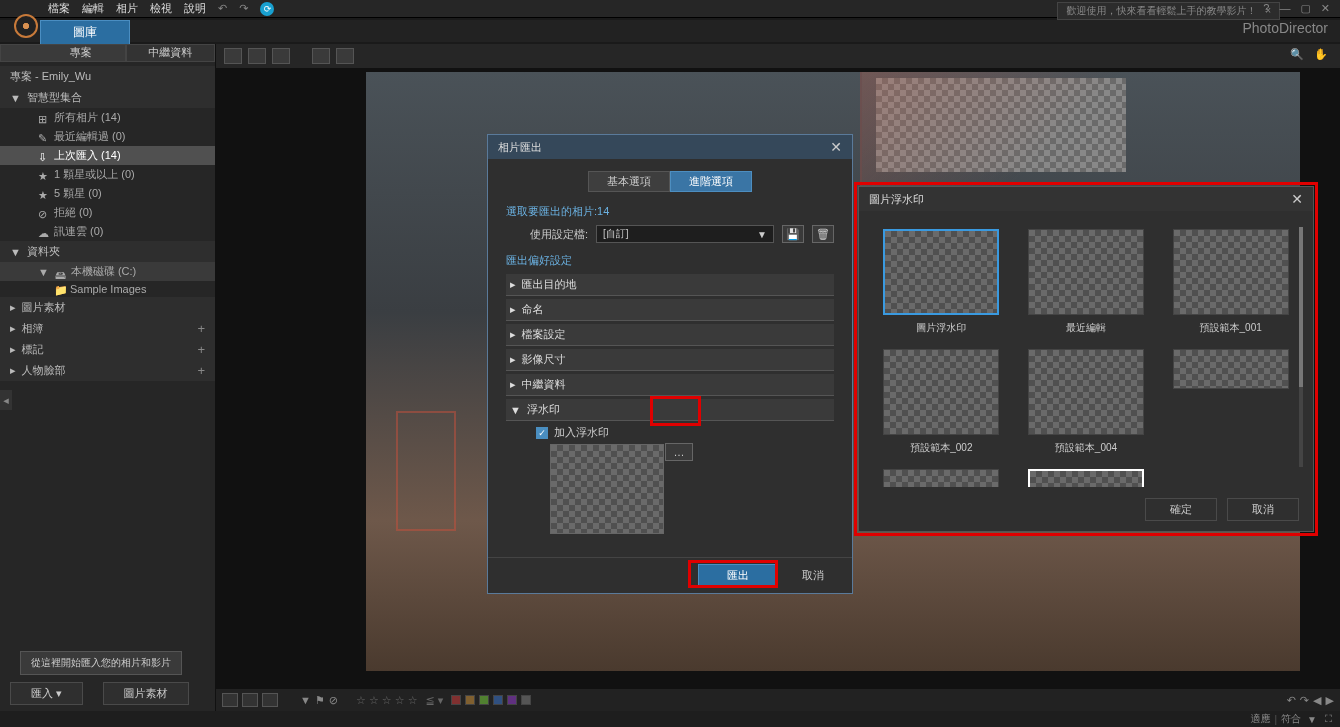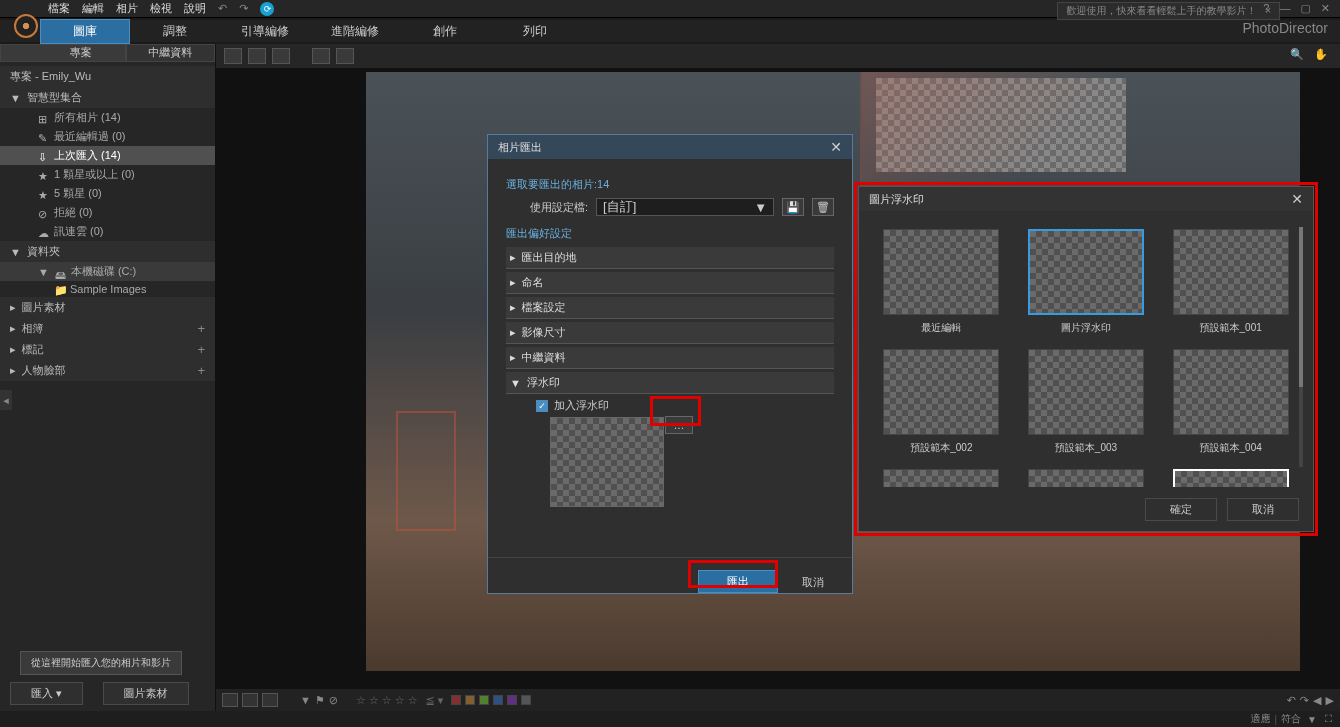--- a/index.html
+++ b/index.html
@@ -7,21 +7,21 @@
 
 
 .menubar { height:18px; display:flex; align-items:center; gap:12px; padding-left:48px; background:#262626; border-bottom:1px solid #000; }
 .menubar span { color:#ddd; font-size:11px; }
 .app-logo { position:absolute; left:14px; top:14px; width:24px; height:24px; border:2px solid #c87a3a; border-radius:50%; background:radial-gradient(circle,#d89050 20%,#222 25%); }
 .welcome-banner { position:absolute; right:60px; top:2px; font-size:10px; color:#888; background:#2c2c2c; padding:1px 8px; border:1px solid #444;}
 .win-ctrl { position:absolute; right:10px; top:2px; display:flex; gap:10px; color:#888; font-size:11px;}
 .title-brand { position:absolute; right:12px; top:20px; color:#888; font-size:14px;}
 
 
-.tabs-row { height:22px; display:flex; align-items:center; background:#222; margin-top:2px;}
+.tabs-row { height:22px; display:flex; align-items:flex-start; background:#222; margin-top:2px;flex-direction:column;}
 .main-tab { width:90px; text-align:center; color:#ccc; font-size:12px; padding:3px 0;}
 .main-tab.active { background:#2b6ea1; border:1px solid #4a8ec2; color:#fff;}
 
 
 .left-panel { position:absolute; left:0; top:44px; width:216px; bottom:16px; background:#262626; border-right:1px solid #111;}
 .sub-tabs { display:flex; height:18px;}
 .sub-tab { flex:1; text-align:center; font-size:11px; background:#333; border:1px solid #444; color:#ccc;}
 .sub-tab.active { background:#3a3a3a;padding-left:36px;}
 .tree { padding:4px 0;}
 .tree-hdr { padding:3px 10px; color:#bbb; font-size:11px; background:#2e2e2e; display:flex; align-items:center; gap:6px;}
@@ -54,30 +54,30 @@
 .dialog { position:absolute; left:487px; top:134px; width:366px; height:460px; background:#2f2f2f; border:1px solid #5a7a9a; display:flex; flex-direction:column;}
 .dlg-title { background:#35485a; height:24px; display:flex; align-items:center; padding:0 10px; color:#ddd; font-size:11px;}
 .dlg-close { margin-left:auto; color:#ccc; font-size:14px; cursor:pointer;}
 .dlg-body { flex:1; padding:12px 18px; overflow:auto;}
 .tab-pills { display:flex; justify-content:center; gap:0; margin-bottom:12px;}
 .pill { padding:2px 18px; background:#3e3e3e; border:1px solid #555; color:#ccc; font-size:11px;}
 .pill.active { background:#3a75a5; border-color:#4d8ec0; color:#fff;}
 .row-label { color:#6ab0e0; font-size:11px; margin:6px 0;}
 .settings-row { display:flex; align-items:center; gap:8px; padding-left:24px;}
 .settings-row label{ color:#ccc; font-size:11px;}
-.combo { flex:1; background:#1e1e1e; border:1px solid #555; height:18px; color:#ccc; padding:0 6px; font-size:13px; display:flex; align-items:center; justify-content:space-between;}
+.combo { flex:1; background:#1e1e1e; border:1px solid #555; height:18px; color:#ccc; padding:0 6px; font-size:10px; display:flex; align-items:center; justify-content:space-between;}
 .icon-btn { width:22px; height:18px; background:#3a3a3a; border:1px solid #666; display:flex;align-items:center;justify-content:center;color:#ccc;font-size:11px;}
 .section-header { display:flex; align-items:center; gap:6px; color:#ddd; font-size:11px; padding:3px 4px; background:#3a3a3a; margin-top:3px; border-bottom:1px solid #555;}
 .chk-row { padding:4px 0 4px 30px; color:#ccc; font-size:11px; display:flex; align-items:center; gap:6px;}
 .chk { width:12px;height:12px; background:#4a8ec0; display:inline-flex;align-items:center;justify-content:center;color:#fff;font-size:9px;}
 .wm-preview { margin-left:44px; width:114px; height:90px; 
   background:repeating-conic-gradient(#505050 0 25%, #6a6a6a 0 50%) 0 0/12px 12px; border:1px solid #666; position:relative;}
 .ellipsis-btn { position:absolute; top:-2px; right:-30px; width:28px; height:18px; background:#3a3a3a; border:1px solid #666; display:flex;align-items:center;justify-content:center;color:#ccc;}
 .red-box-1 { position:absolute; border:3px solid #e00000; pointer-events:none;}
-.dlg-footer { height:36px; display:flex; align-items:flex-end; justify-content:flex-end; gap:12px; padding:0 16px; background:#2f2f2f; border-top:1px solid #444;}
+.dlg-footer { height:36px; display:flex; align-items:center; justify-content:flex-end; gap:12px; padding:0 16px; background:#2f2f2f; border-top:1px solid #444;}
 .btn-primary { background:#2b6ea1; border:1px solid #4a8ec2; color:#fff; padding:3px 28px; font-size:11px;}
 .btn-secondary { color:#ccc; padding:3px 12px; font-size:11px;}
 
 
 .wm-dialog { position:absolute; left:858px; top:186px; width:456px; height:346px; background:#2f2f2f; border:1px solid #555;}
 .wm-grid { display:grid; grid-template-columns:repeat(3, 1fr); gap:14px 20px; padding:18px 20px 0 20px; max-height:276px; overflow:hidden;}
 .wm-cell { display:flex; flex-direction:column; align-items:center; gap:6px;}
 .wm-thumb { width:116px; height:86px; background:repeating-conic-gradient(#505050 0 25%, #6a6a6a 0 50%) 0 0/12px 12px; border:1px solid #444;}
 .wm-thumb.sel { border:2px solid #3a9ae0;}
 .wm-thumb.half { height:40px;}
@@ -224,20 +224,24 @@
   <span style="margin-left:6px">▼</span>
   <span style="margin-left:8px">⛶</span>
 </div>
 
 <div class="dialog">
   <div class="dlg-title">
     <span>相片匯出</span>
     <span class="dlg-close">✕</span>
   </div>
   <div class="dlg-body">
+    <div class="tab-pills">
+      <div class="pill">基本選項</div>
+      <div class="pill active">進階選項</div>
+    </div>
     <div class="row-label">選取要匯出的相片:14</div>
     <div class="settings-row">
       <label>使用設定檔:</label>
       <div class="combo">
           <span>[自訂]</span>
           <span>▼</span>
         </div>
       <div class="icon-btn">💾</div>
       <div class="icon-btn">🗑</div>
     </div>
@@ -266,38 +270,34 @@
 <div class="red-box-1" style="left:688px; top:560px; width:90px; height:28px;"></div>
 <div class="red-box-1" style="left:854px; top:182px; width:464px; height:354px;"></div>
 
 <div class="wm-dialog">
   <div class="dlg-title" style="background:#333">
     <span>圖片浮水印</span>
     <span class="dlg-close">✕</span>
   </div>
   <div class="wm-grid">
     <div class="wm-cell">
+        <div class="wm-thumb sel"></div>
+        <span class="wm-label">圖片浮水印</span>
+      </div>
+    <div class="wm-cell">
         <div class="wm-thumb"></div>
         <span class="wm-label">最近編輯</span>
       </div>
     <div class="wm-cell">
-        <div class="wm-thumb sel"></div>
-        <span class="wm-label">圖片浮水印</span>
-      </div>
-    <div class="wm-cell">
         <div class="wm-thumb"></div>
         <span class="wm-label">預設範本_001</span>
       </div>
     <div class="wm-cell">
         <div class="wm-thumb"></div>
         <span class="wm-label">預設範本_002</span>
-      </div>
-    <div class="wm-cell">
-        <div class="wm-thumb"></div>
-        <span class="wm-label">預設範本_003</span>
       </div>
     <div class="wm-cell">
         <div class="wm-thumb"></div>
         <span class="wm-label">預設範本_004</span>
       </div>
     <div class="wm-cell">
         <div class="wm-thumb half"></div>
       </div>
     <div class="wm-cell">
         <div class="wm-thumb half"></div>

